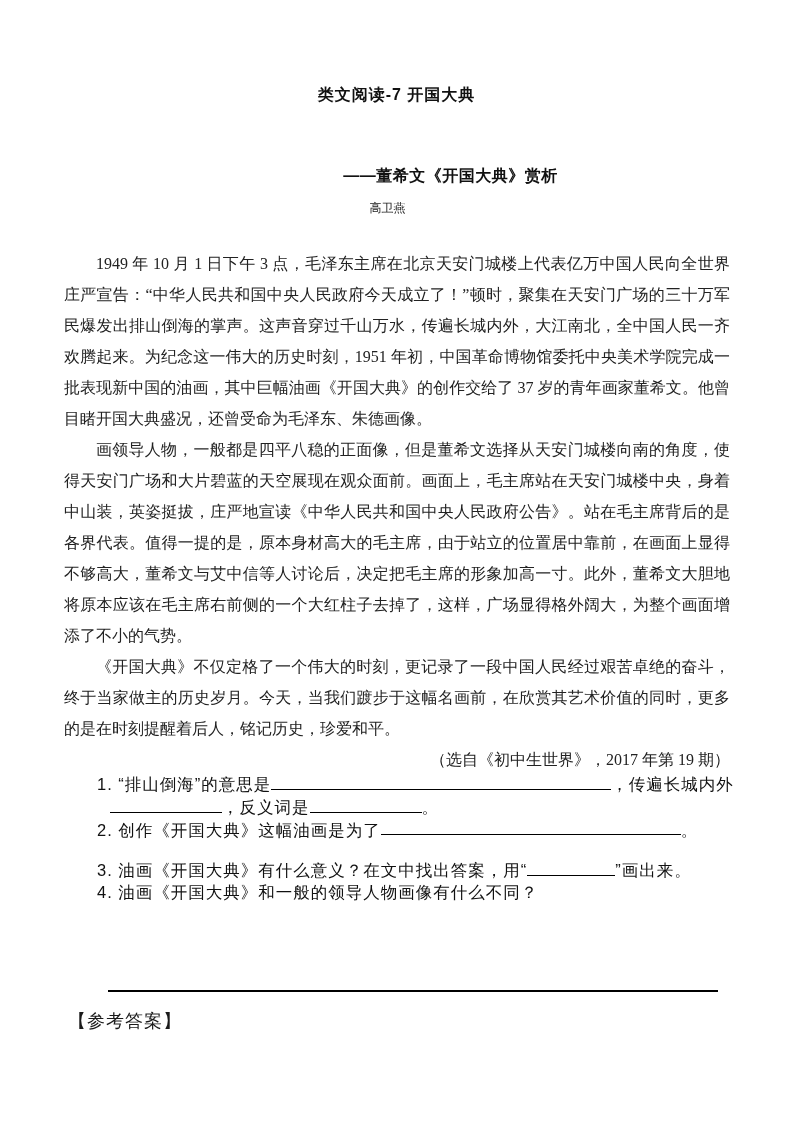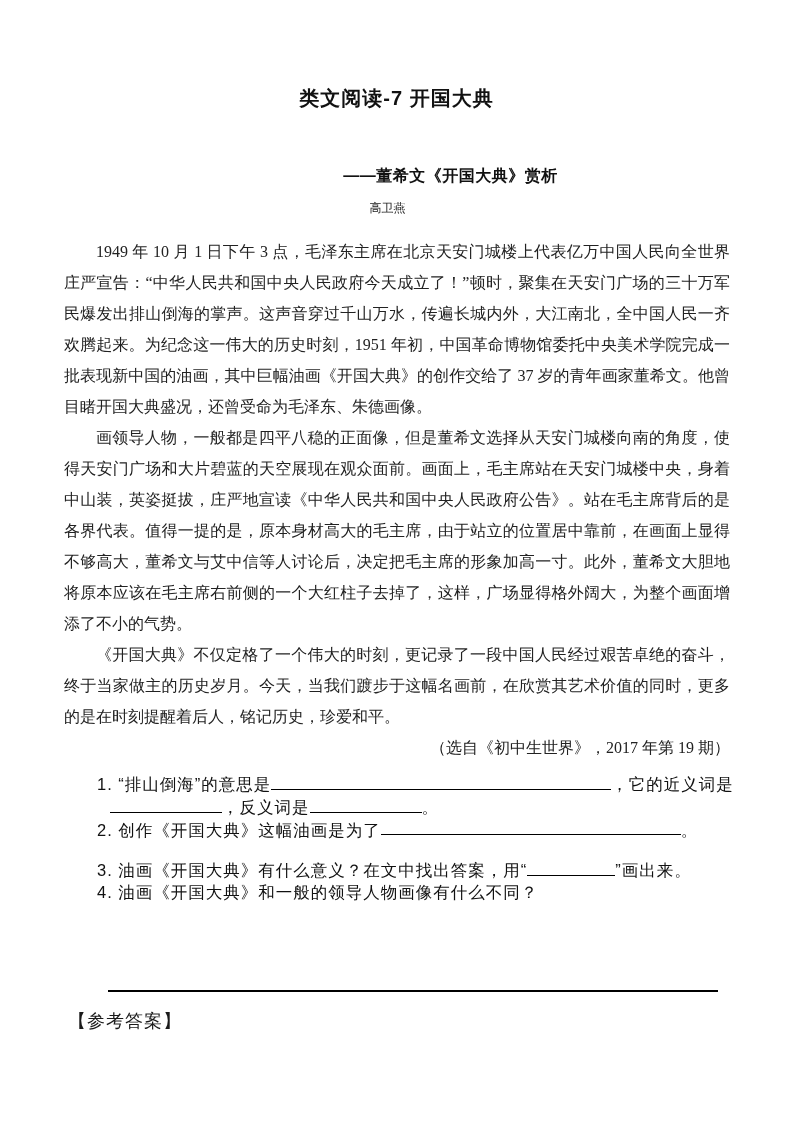--- a/index.html
+++ b/index.html
@@ -10,21 +10,21 @@
     background:#ffffff;
     color:#1a1a1a;
     overflow:hidden;
     font-family:"Liberation Serif","DejaVu Serif",serif;
   }
   
   .title1{
     position:absolute;top:85px;left:0;right:0;
     text-align:center;
     font-family:"Liberation Sans","DejaVu Sans",sans-serif;
-    font-size:20px;font-weight:bold;color:#111;
+    font-size:16px;font-weight:bold;color:#111;
     letter-spacing:1px;
   }
   .title2{
     position:absolute;top:129px;left:0;right:0;
     text-align:center;
     font-family:"Liberation Sans","DejaVu Sans",sans-serif;
     font-size:18px;font-weight:bold;color:#111;
     letter-spacing:1px;
   }
   .title3{
@@ -36,21 +36,21 @@
     letter-spacing:0.5px;
   }
   .author{
     position:absolute;top:200px;left:0;right:0;
     text-align:center;
     padding-right:18px;
     font-size:12px;color:#222;
   }
   
   .bodytext{
-    position:absolute;top:236px;left:64px;width:666px;
+    position:absolute;top:248px;left:64px;width:666px;
     font-size:16px;line-height:31px;
     text-align:justify;
     color:#222;
   }
   .bodytext p{margin:0;text-indent:2em;}
   .source-line{
     text-align:right;
     text-indent:0;
     margin:0;
   }
@@ -98,21 +98,21 @@
   <div class="bodytext">
     <div id="paras">
         <p>1949 年 10 月 1 日下午 3 点，毛泽东主席在北京天安门城楼上代表亿万中国人民向全世界庄严宣告：“中华人民共和国中央人民政府今天成立了！”顿时，聚集在天安门广场的三十万军民爆发出排山倒海的掌声。这声音穿过千山万水，传遍长城内外，大江南北，全中国人民一齐欢腾起来。为纪念这一伟大的历史时刻，1951 年初，中国革命博物馆委托中央美术学院完成一批表现新中国的油画，其中巨幅油画《开国大典》的创作交给了 37 岁的青年画家董希文。他曾目睹开国大典盛况，还曾受命为毛泽东、朱德画像。</p>
         <p>画领导人物，一般都是四平八稳的正面像，但是董希文选择从天安门城楼向南的角度，使得天安门广场和大片碧蓝的天空展现在观众面前。画面上，毛主席站在天安门城楼中央，身着中山装，英姿挺拔，庄严地宣读《中华人民共和国中央人民政府公告》。站在毛主席背后的是各界代表。值得一提的是，原本身材高大的毛主席，由于站立的位置居中靠前，在画面上显得不够高大，董希文与艾中信等人讨论后，决定把毛主席的形象加高一寸。此外，董希文大胆地将原本应该在毛主席右前侧的一个大红柱子去掉了，这样，广场显得格外阔大，为整个画面增添了不小的气势。</p>
         <p>《开国大典》不仅定格了一个伟大的时刻，更记录了一段中国人民经过艰苦卓绝的奋斗，终于当家做主的历史岁月。今天，当我们踱步于这幅名画前，在欣赏其艺术价值的同时，更多的是在时刻提醒着后人，铭记历史，珍爱和平。</p>
       </div>
     <p class="source-line">（选自《初中生世界》，2017 年第 19 期）</p>
   </div>
 
   <div class="questions" id="questions">
-      <div class="q-line" style="padding-left: 33px;"><span>1. “排山倒海”的意思是</span><span class="blank" style="width: 340px;"></span><span>，它的近义词是</span></div>
+      <div class="q-line" style="padding-left: 33px;"><span>1. “排山倒海”的意思是</span><span class="blank" style="width: 340px;"></span><span>，传遍长城内外</span></div>
       <div class="q-line" style="padding-left: 46px;"><span class="blank" style="width: 112px;"></span><span>，反义词是</span><span class="blank" style="width: 112px;"></span><span>。</span></div>
       <div class="q-line" style="padding-left: 33px;"><span>2. 创作《开国大典》这幅油画是为了</span><span class="blank" style="width: 300px;"></span><span>。</span></div>
       <div class="q-line" style="padding-left: 33px;"><span>3. 油画《开国大典》有什么意义？在文中找出答案，用“</span><span class="blank" style="width: 88px;"></span><span>”画出来。</span></div>
       <div class="q-line" style="padding-left: 33px;"><span>4. 油画《开国大典》和一般的领导人物画像有什么不同？</span></div>
     </div>
 
   <div class="separator"></div>
 
   <div class="answers-header">【参考答案】</div>
 

